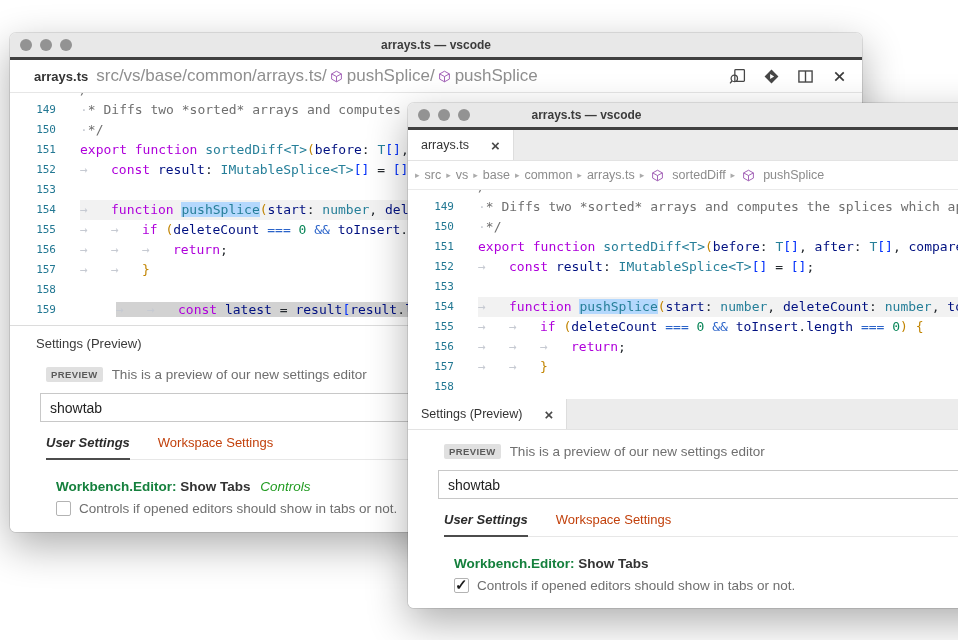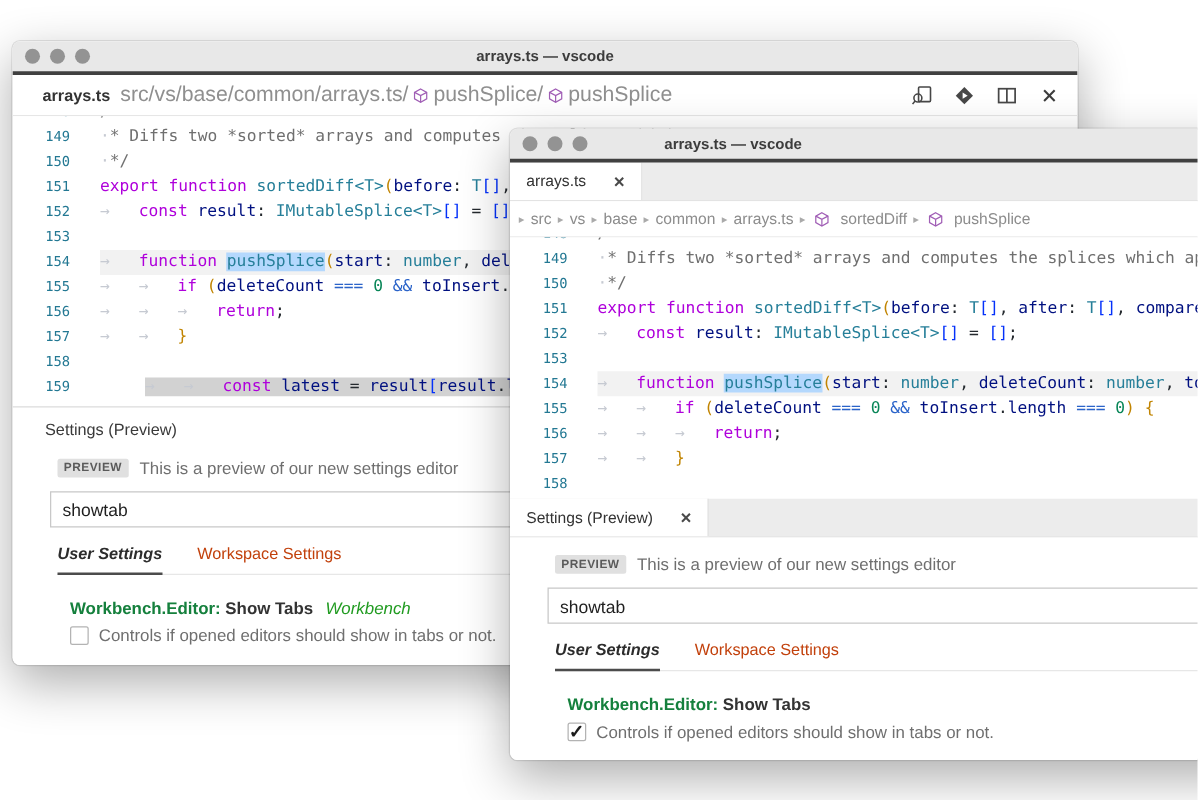--- a/index.html
+++ b/index.html
@@ -190,21 +190,21 @@
       <span>showtab</span>
     </div>
     <div class="tabs-row">
       <span class="tab-item active">User Settings</span>
       <span class="tab-item">Workspace Settings</span>
     </div>
     <div class="setting">
       <div class="setting-head">
         <span class="setting-key">Workbench.Editor:</span>
         <span class="setting-name">Show Tabs</span>
-        <span class="setting-modified">Workbench</span>
+        <span class="setting-modified">Controls</span>
       </div>
       <div class="desc-row">
         <span class="checkbox"></span>
         <span>Controls if opened editors should show in tabs or not.</span>
       </div>
     </div>
   </div>
 </div>
 
 <div class="window" id="front-window">

